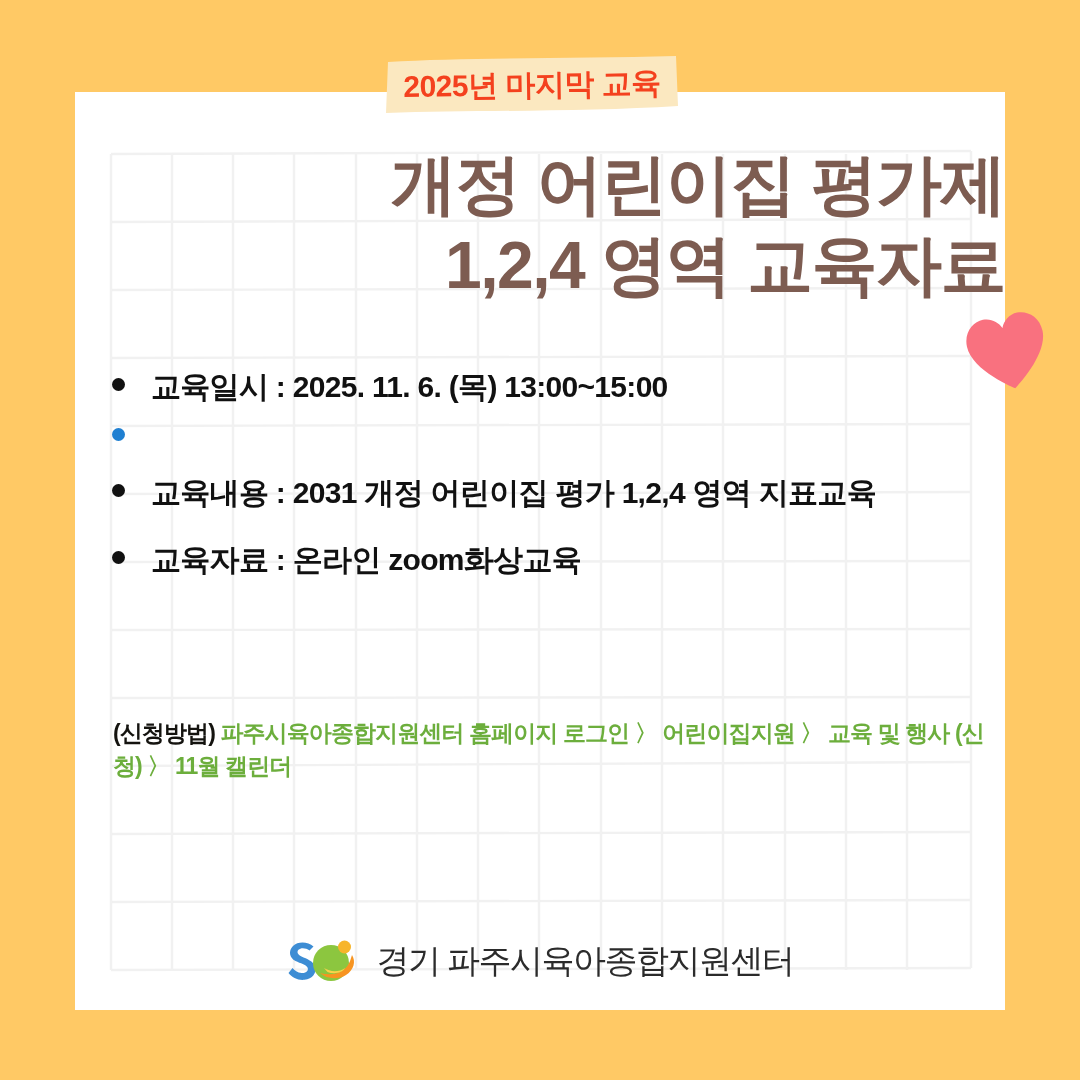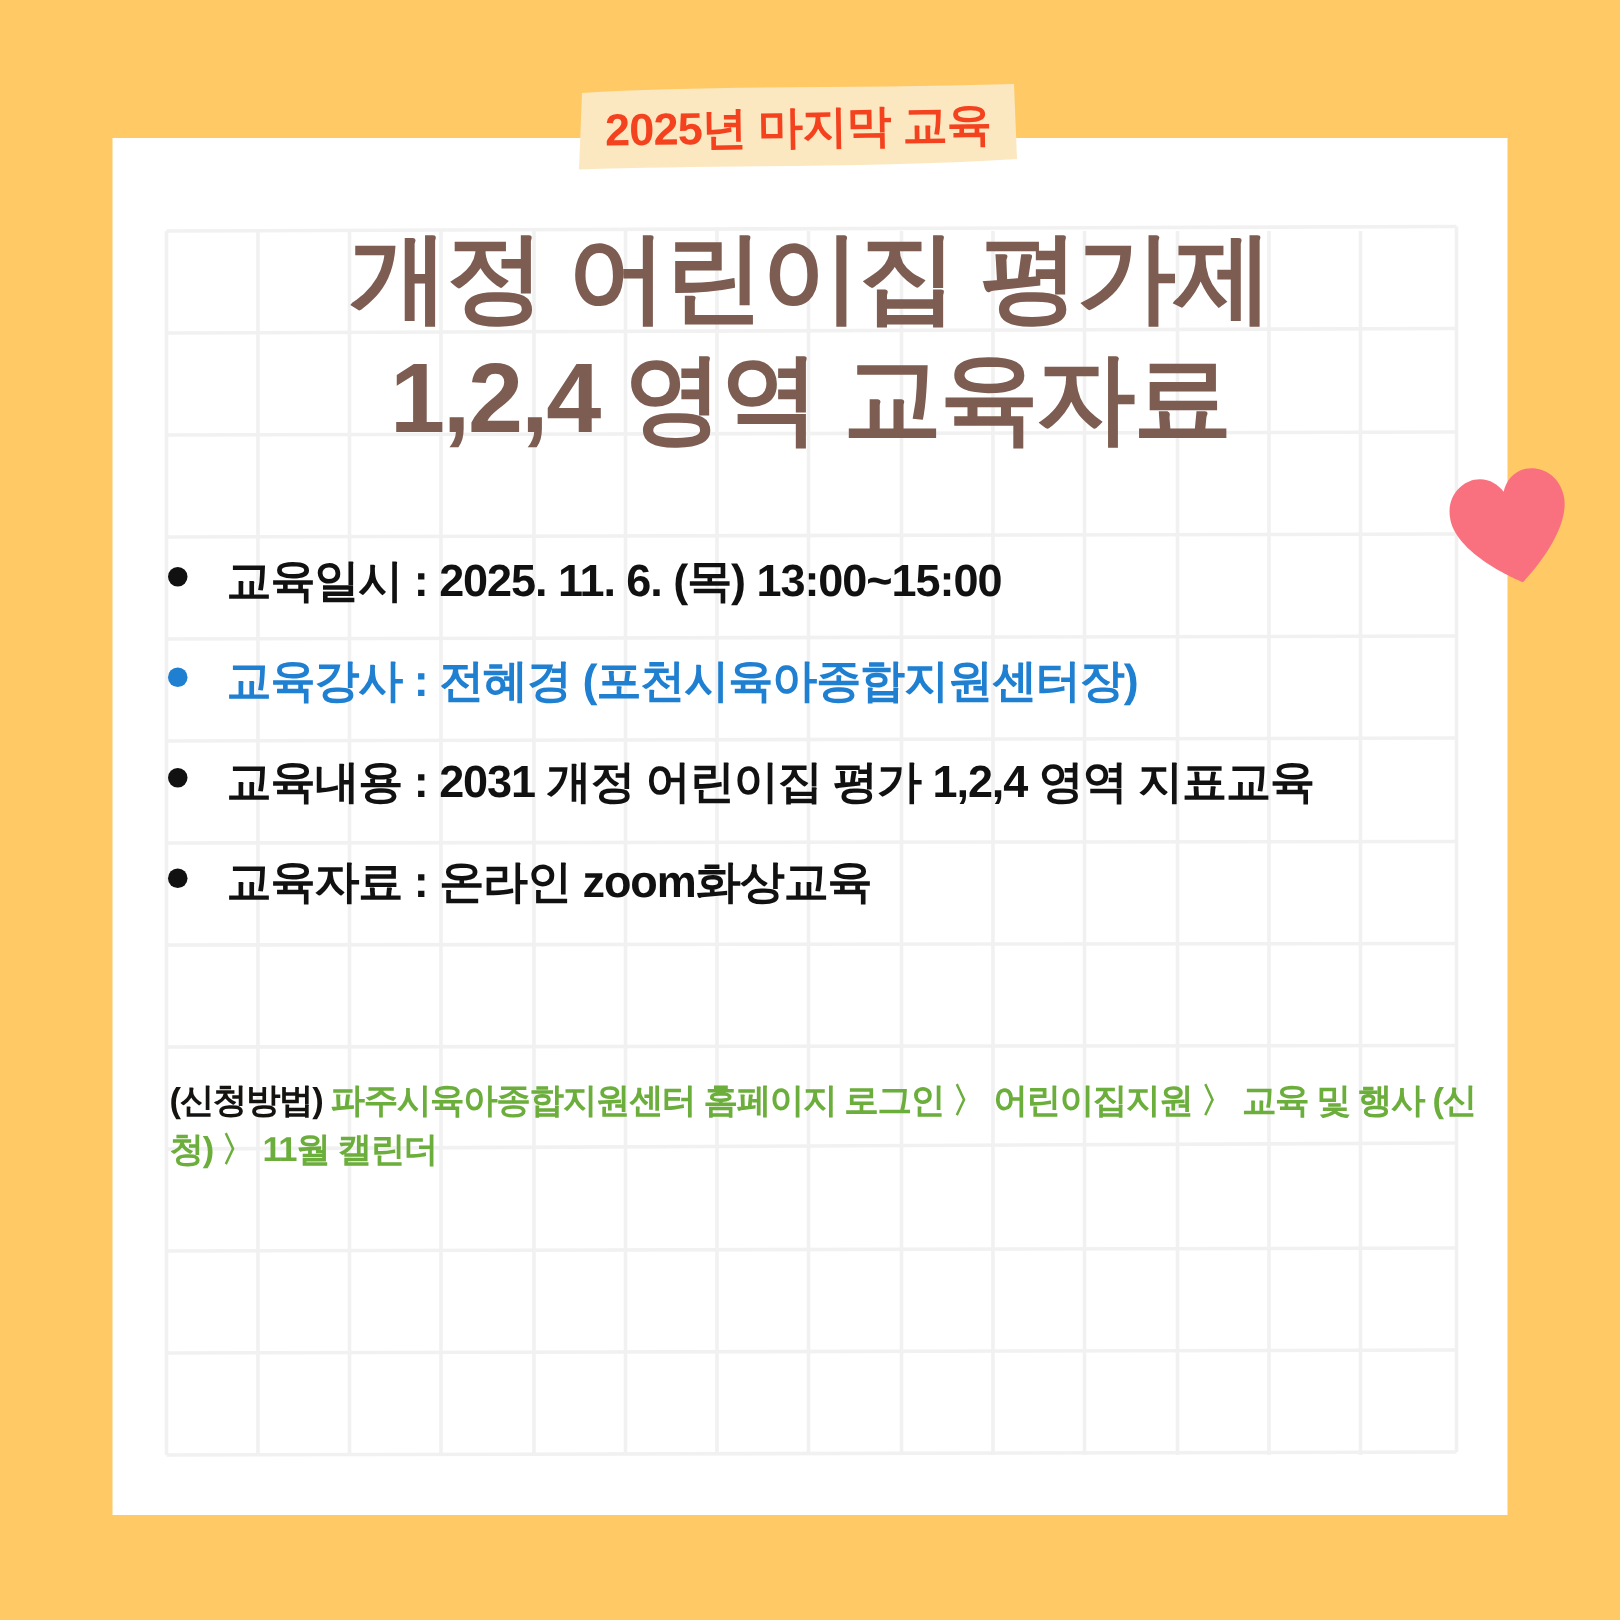--- a/index.html
+++ b/index.html
@@ -85,20 +85,21 @@
     text-align: center;
     z-index: 3;
   }
   .title-line {
     font-size: 66px;
     font-weight: bold;
     color: #7d5c51;
     letter-spacing: -1.5px;
     line-height: 1.22;
     white-space: nowrap;
+    text-align: right;
   }
 
   
   #bullets {
     position: absolute;
     left: 37px;
     top: 275px;
     width: 880px;
     z-index: 3;
   }
@@ -217,21 +218,20 @@
   <div id="bullets">
 
     <div class="bullet-row">
       <span class="bullet-dot"></span>
       <span class="bullet-text">교육일시 : 2025. 11. 6. (목) 13:00~15:00</span>
     </div>
 
 
     <div class="bullet-row accent">
       <span class="bullet-dot"></span>
-      <span class="bullet-text">교육강사 :  전혜경 (포천시육아종합지원센터장)</span>
     </div>
 
     <div class="bullet-row">
       <span class="bullet-dot"></span>
       <span class="bullet-text">교육내용 : 2031 개정 어린이집 평가 1,2,4 영역 지표교육</span>
     </div>
 
     <div class="bullet-row">
       <span class="bullet-dot"></span>
       <span class="bullet-text">교육자료 : 온라인 zoom화상교육</span>
@@ -241,20 +241,38 @@
 
   <div id="notes">
 
     <div class="note">
       <span class="tag-green">(신청방법)</span><span class="body-green"> 파주시육아종합지원센터 홈페이지 로그인 〉 어린이집지원 〉 교육 및 행사 (신청) 〉 11월 캘린더</span>
     </div>
 
 
   </div>
 
+  <div id="footer">
+    <svg class="logo-mark" width="78" height="48" viewBox="0 0 78 48" aria-hidden="true">
+
+      <path d="M27.5 9.5 C22 4.5 12 4 7 9 C2 14 3.5 21 9.5 24 C14.5 26.5 20 27.5 21.5 30.5
+               C23 33.5 20 36.5 15.5 36 C11.5 35.6 8.5 33.5 6.5 31 L2.5 36
+               C6 40.5 12 43.5 18.5 42.8 C26.5 42 31 36 29 29.5 C27.3 24 21 22 15.5 19.5
+               C11.5 17.7 10.5 15 12.5 12.8 C14.8 10.3 20 10.8 23.5 13.5 Z" fill="#3d8dd4"></path>
+
+      <circle cx="45" cy="26" r="18" fill="#8cc63f"></circle>
+      <path d="M45 8 A18 18 0 0 0 45 44 A14 14 0 0 1 45 8 Z" fill="#6fb52e" opacity="0.35"></path>
+
+      <circle cx="58.5" cy="10" r="6.5" fill="#f7b52b"></circle>
+      <path d="M66 18 C70 24 68 33 60 38 C52 43 41 42 34 36 C42 38.5 52 37.5 58 32.5
+               C63.5 28 64.5 22.5 66 18 Z" fill="#f79421"></path>
+      <path d="M38 31 C44 35 53 35.5 59 31 C56.5 36 48 37.5 41.5 35 Z" fill="#fbd24a"></path>
+    </svg>
+    <span class="logo-text">경기 파주시육아종합지원센터</span>
+  </div>
 
 </div>
 
 <div id="banner">
   <svg class="tape" viewBox="0 0 296 58" preserveAspectRatio="none" aria-hidden="true">
     <path d="M4 6 C80 1, 190 3, 292 0 L294 50 C200 56, 90 54, 2 57 Z" fill="#fbe8c0"></path>
   </svg>
   <div class="tape-label">2025년 마지막 교육</div>
 </div>
 

